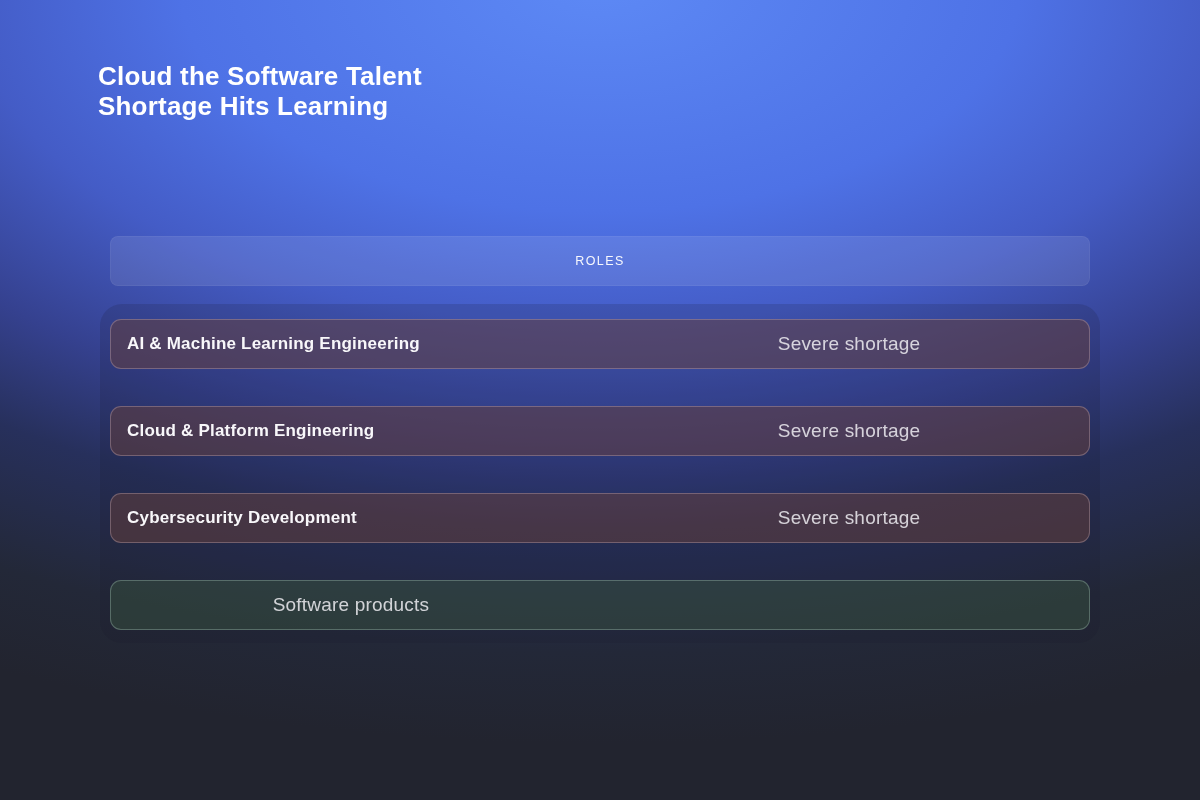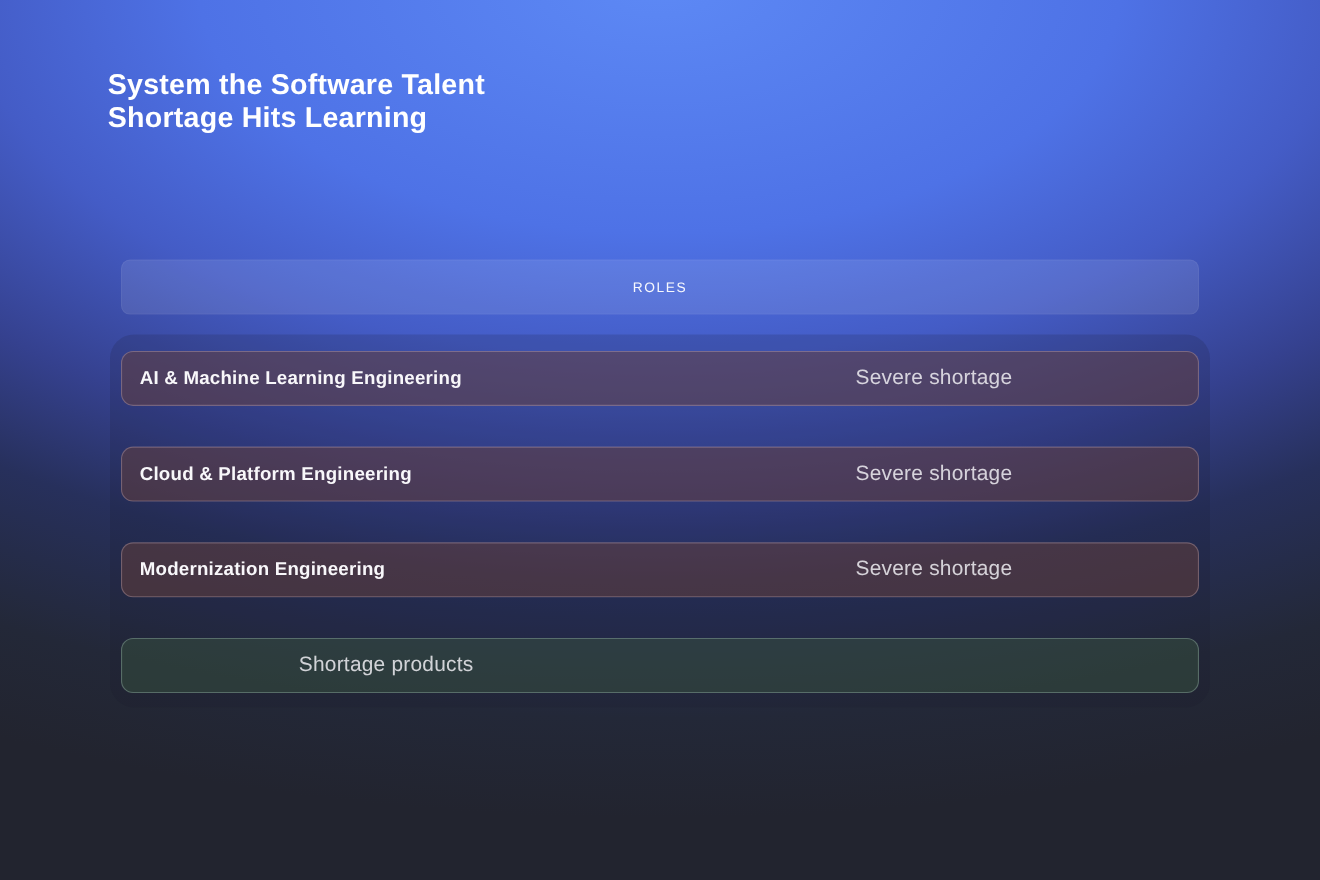--- a/index.html
+++ b/index.html
@@ -97,21 +97,21 @@
     font-weight: 400;
     letter-spacing: 0.2px;
   }
 </style>
 </head>
 <body>
 
 <div class="stage">
 
   <div class="title">
-    <div>System the Software Talent</div>
+    <div>Cloud the Software Talent</div>
     <div>Shortage Hits Learning</div>
   </div>
 
   <div class="table-wrap">
 
     <div class="headers">
       <div class="pill">ROLES</div>
     </div>
 
     <div class="panel">
@@ -119,25 +119,25 @@
     <div class="role">AI &amp; Machine Learning Engineering</div>
     <div class="sev">Severe shortage</div>
   </div>
 
   <div class="row" style="background: rgba(102, 63, 60, 0.52); border-color: rgba(225, 195, 205, 0.3);">
     <div class="role">Cloud &amp; Platform Engineering</div>
     <div class="sev">Severe shortage</div>
   </div>
 
   <div class="row" style="background: rgba(102, 63, 60, 0.52); border-color: rgba(225, 195, 205, 0.3);">
-    <div class="role">Modernization Engineering</div>
+    <div class="role">Cybersecurity Development</div>
     <div class="sev">Severe shortage</div>
   </div>
 
 
   <div class="row" style="background: rgba(56, 80, 64, 0.52); border-color: rgba(180, 215, 200, 0.32);">
-    <div class="sev">Shortage products</div>
+    <div class="sev">Software products</div>
   </div>
 </div>
 
   </div>
 
 </div>
 
 </body></html>

